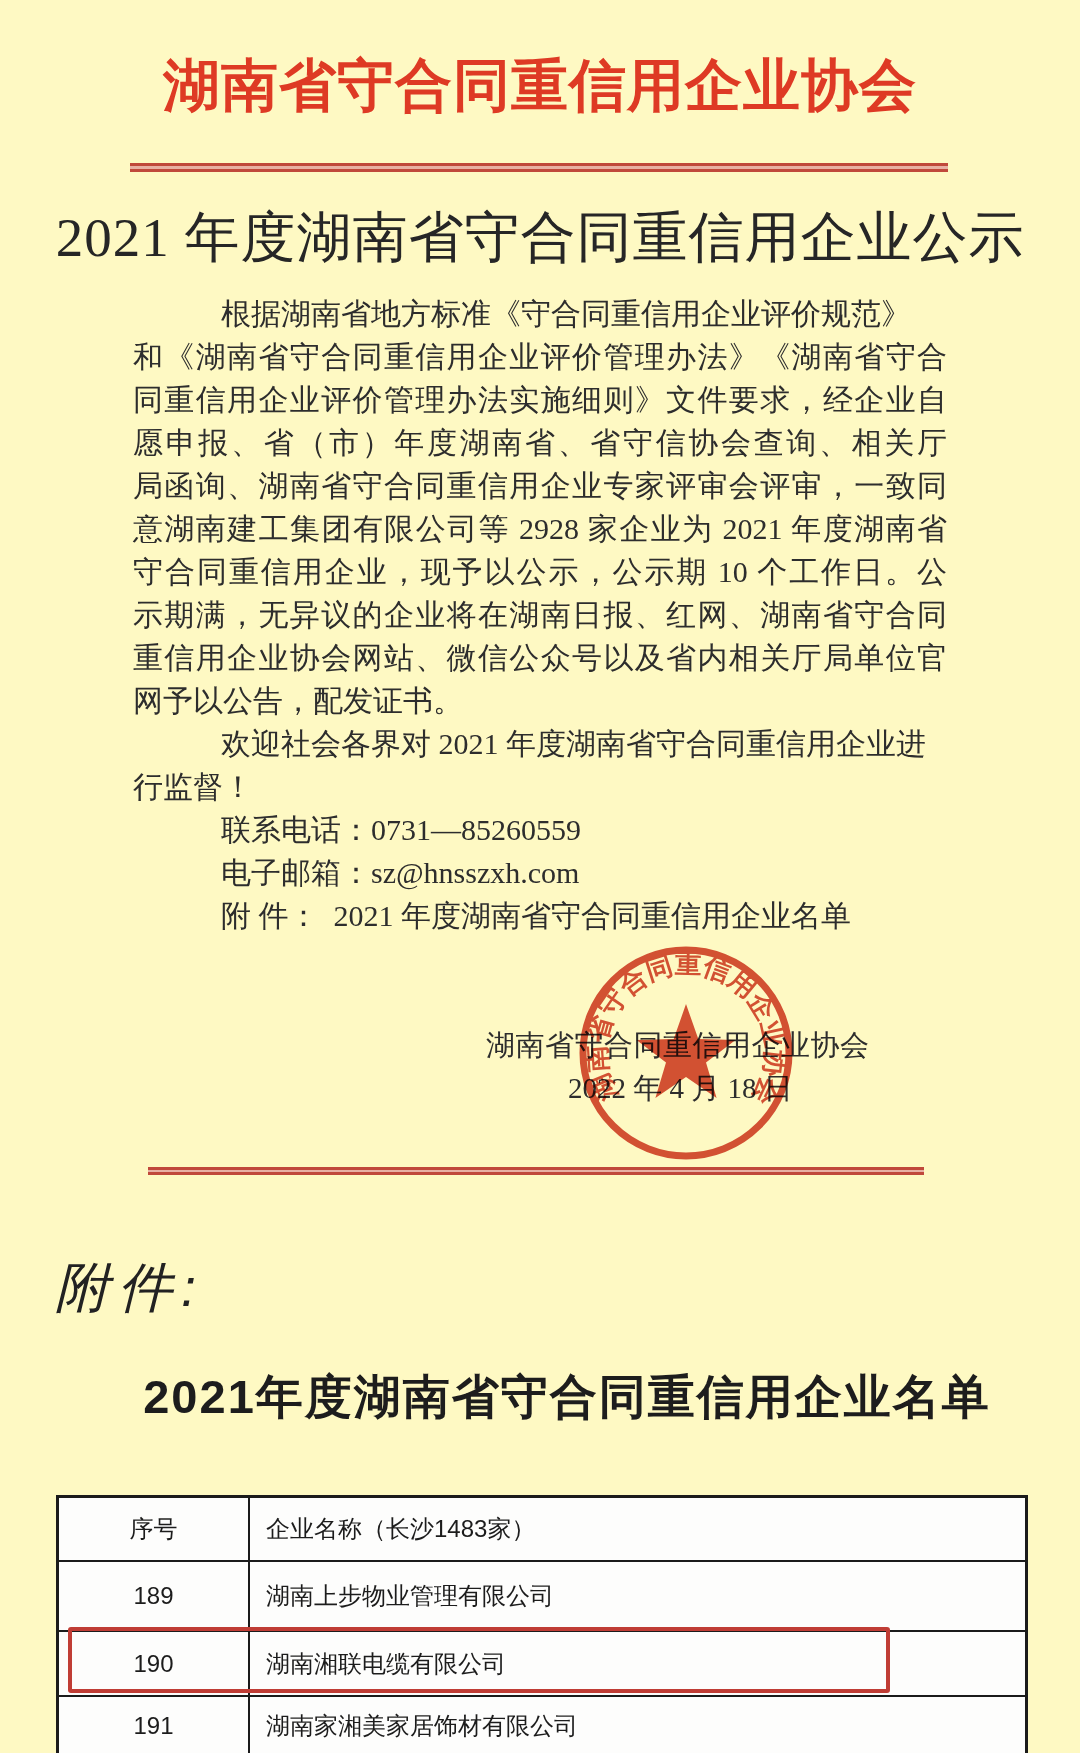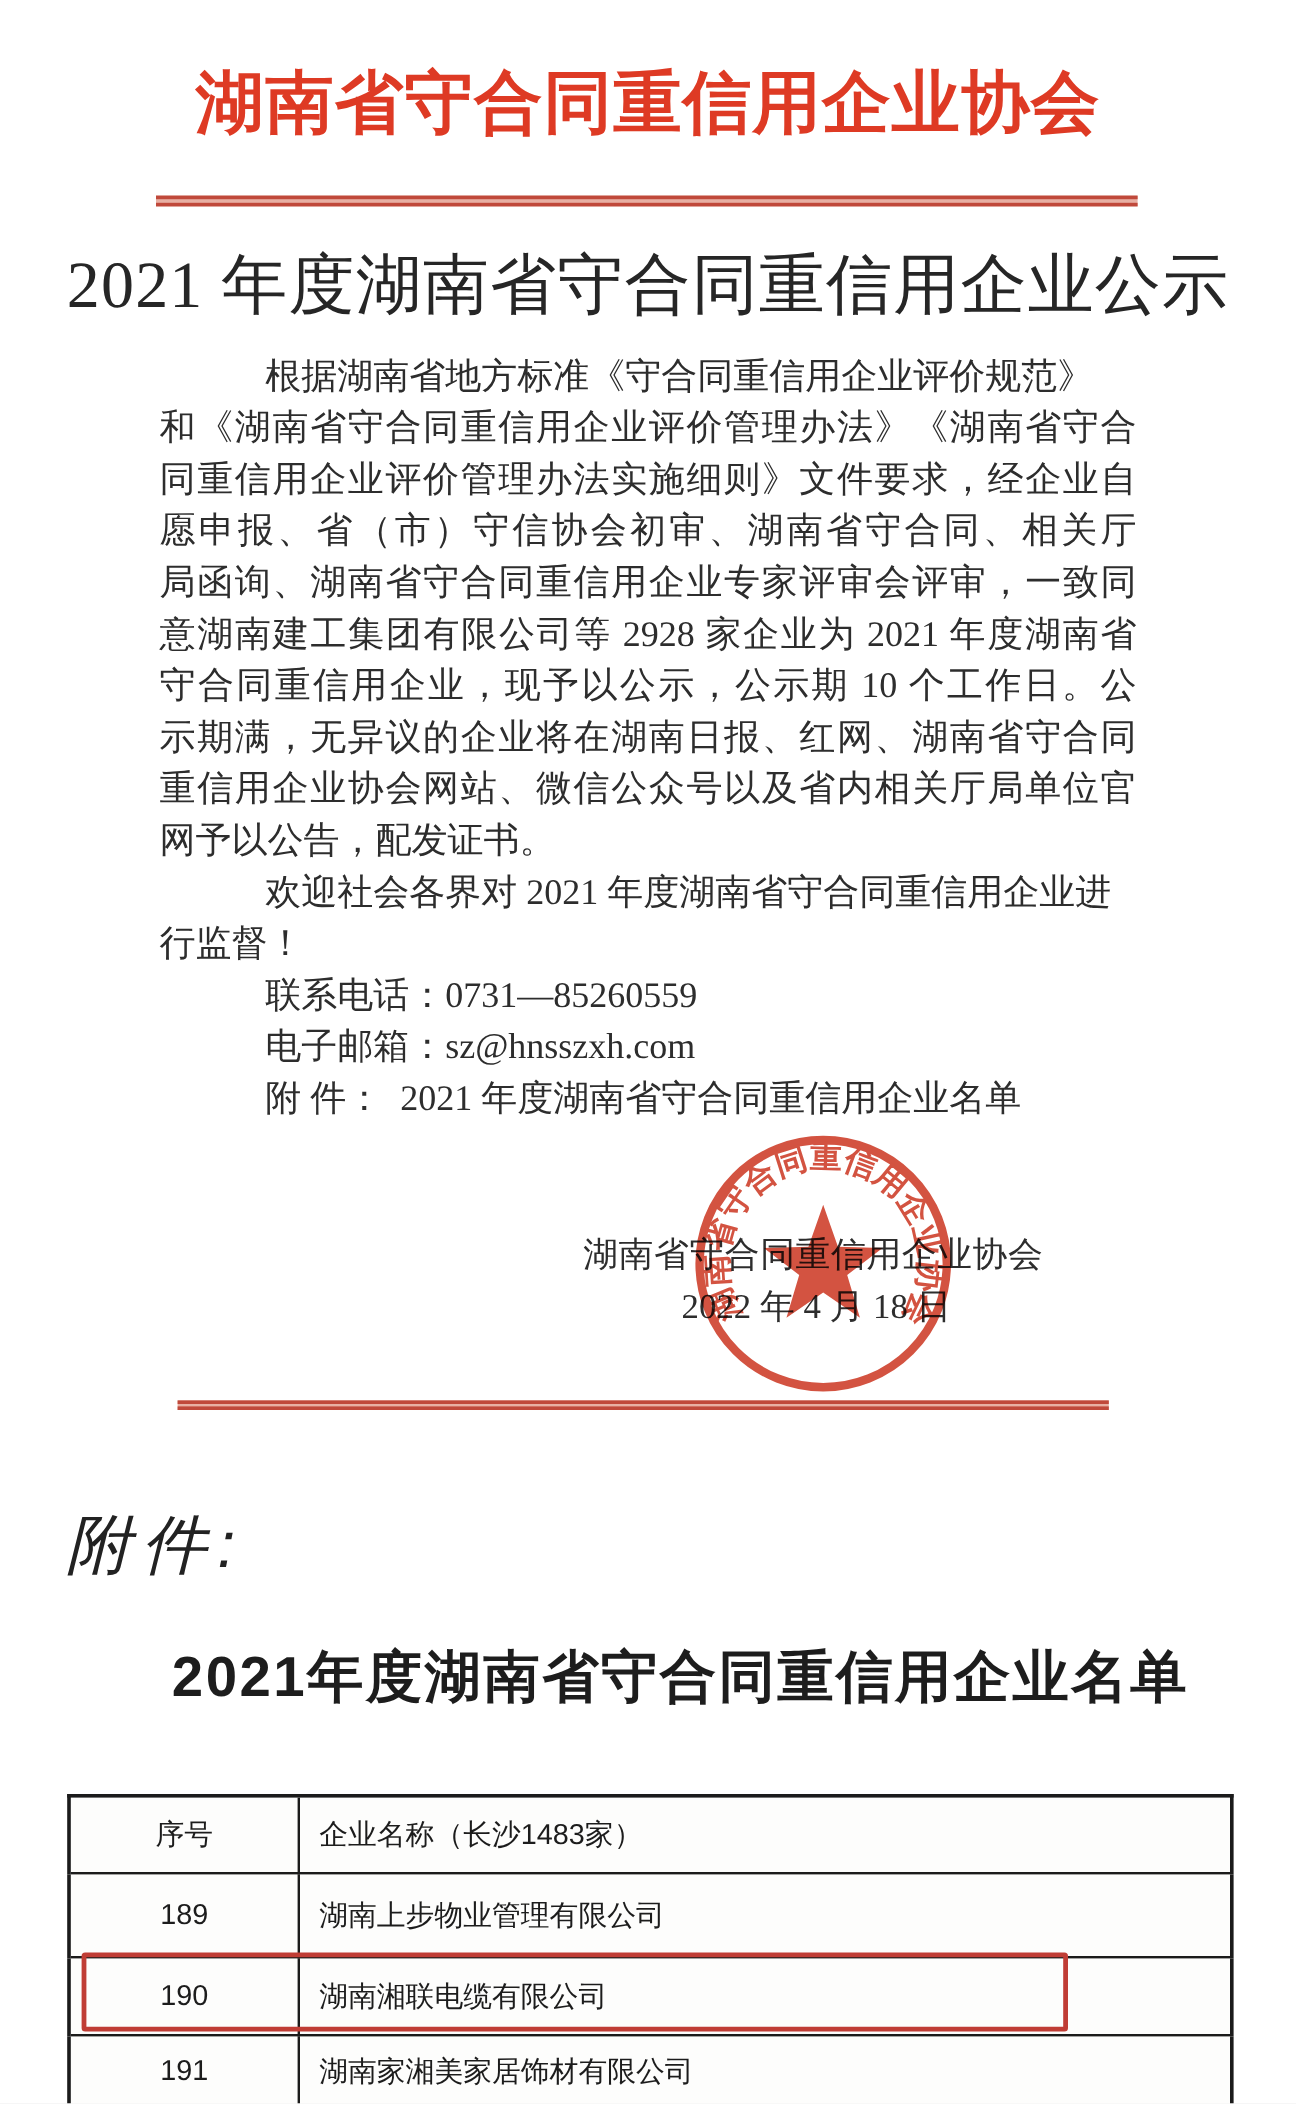--- a/index.html
+++ b/index.html
@@ -1,21 +1,21 @@
 <!DOCTYPE html>
 <html><head>
 <meta charset="utf-8">
 <style>
   html,body{margin:0;padding:0;}
   body{background:#e9e9e9;}
   .page{
     position:relative;
     width:1080px;height:1753px;
     margin:0 auto;
-    background:#ffffff;
+    background:#fef9c3;
     overflow:hidden;
     font-family:"Liberation Serif","DejaVu Serif",serif;
     color:#2d2d2d;
   }
   
   .letterhead{
     position:absolute;left:0;top:48px;width:100%;
     text-align:center;
     font-size:57px;font-weight:bold;letter-spacing:1px;
     color:#de3a24;
@@ -111,21 +111,21 @@
   <div class="letterhead">湖南省守合同重信用企业协会</div>
 
   <div class="redline top"></div>
 
   <div class="doc-title">2021 年度湖南省守合同重信用企业公示</div>
 
   <div class="body-text">
     <div class="ln ind">根据湖南省地方标准《守合同重信用企业评价规范》</div>
     <div class="ln fill">和《湖南省守合同重信用企业评价管理办法》《湖南省守合</div>
     <div class="ln fill">同重信用企业评价管理办法实施细则》文件要求，经企业自</div>
-    <div class="ln fill">愿申报、省（市）守信协会初审、湖南省守合同、相关厅</div>
+    <div class="ln fill">愿申报、省（市）年度湖南省、省守信协会查询、相关厅</div>
     <div class="ln fill">局函询、湖南省守合同重信用企业专家评审会评审，一致同</div>
     <div class="ln fill">意湖南建工集团有限公司等 2928 家企业为 2021 年度湖南省</div>
     <div class="ln fill">守合同重信用企业，现予以公示，公示期 10 个工作日。公</div>
     <div class="ln fill">示期满，无异议的企业将在湖南日报、红网、湖南省守合同</div>
     <div class="ln fill">重信用企业协会网站、微信公众号以及省内相关厅局单位官</div>
     <div class="ln">网予以公告，配发证书。</div>
     <div class="ln ind">欢迎社会各界对 2021 年度湖南省守合同重信用企业进</div>
     <div class="ln">行监督！</div>
     <div class="ln ind">联系电话：0731—85260559</div>
     <div class="ln ind">电子邮箱：sz@hnsszxh.com</div>

